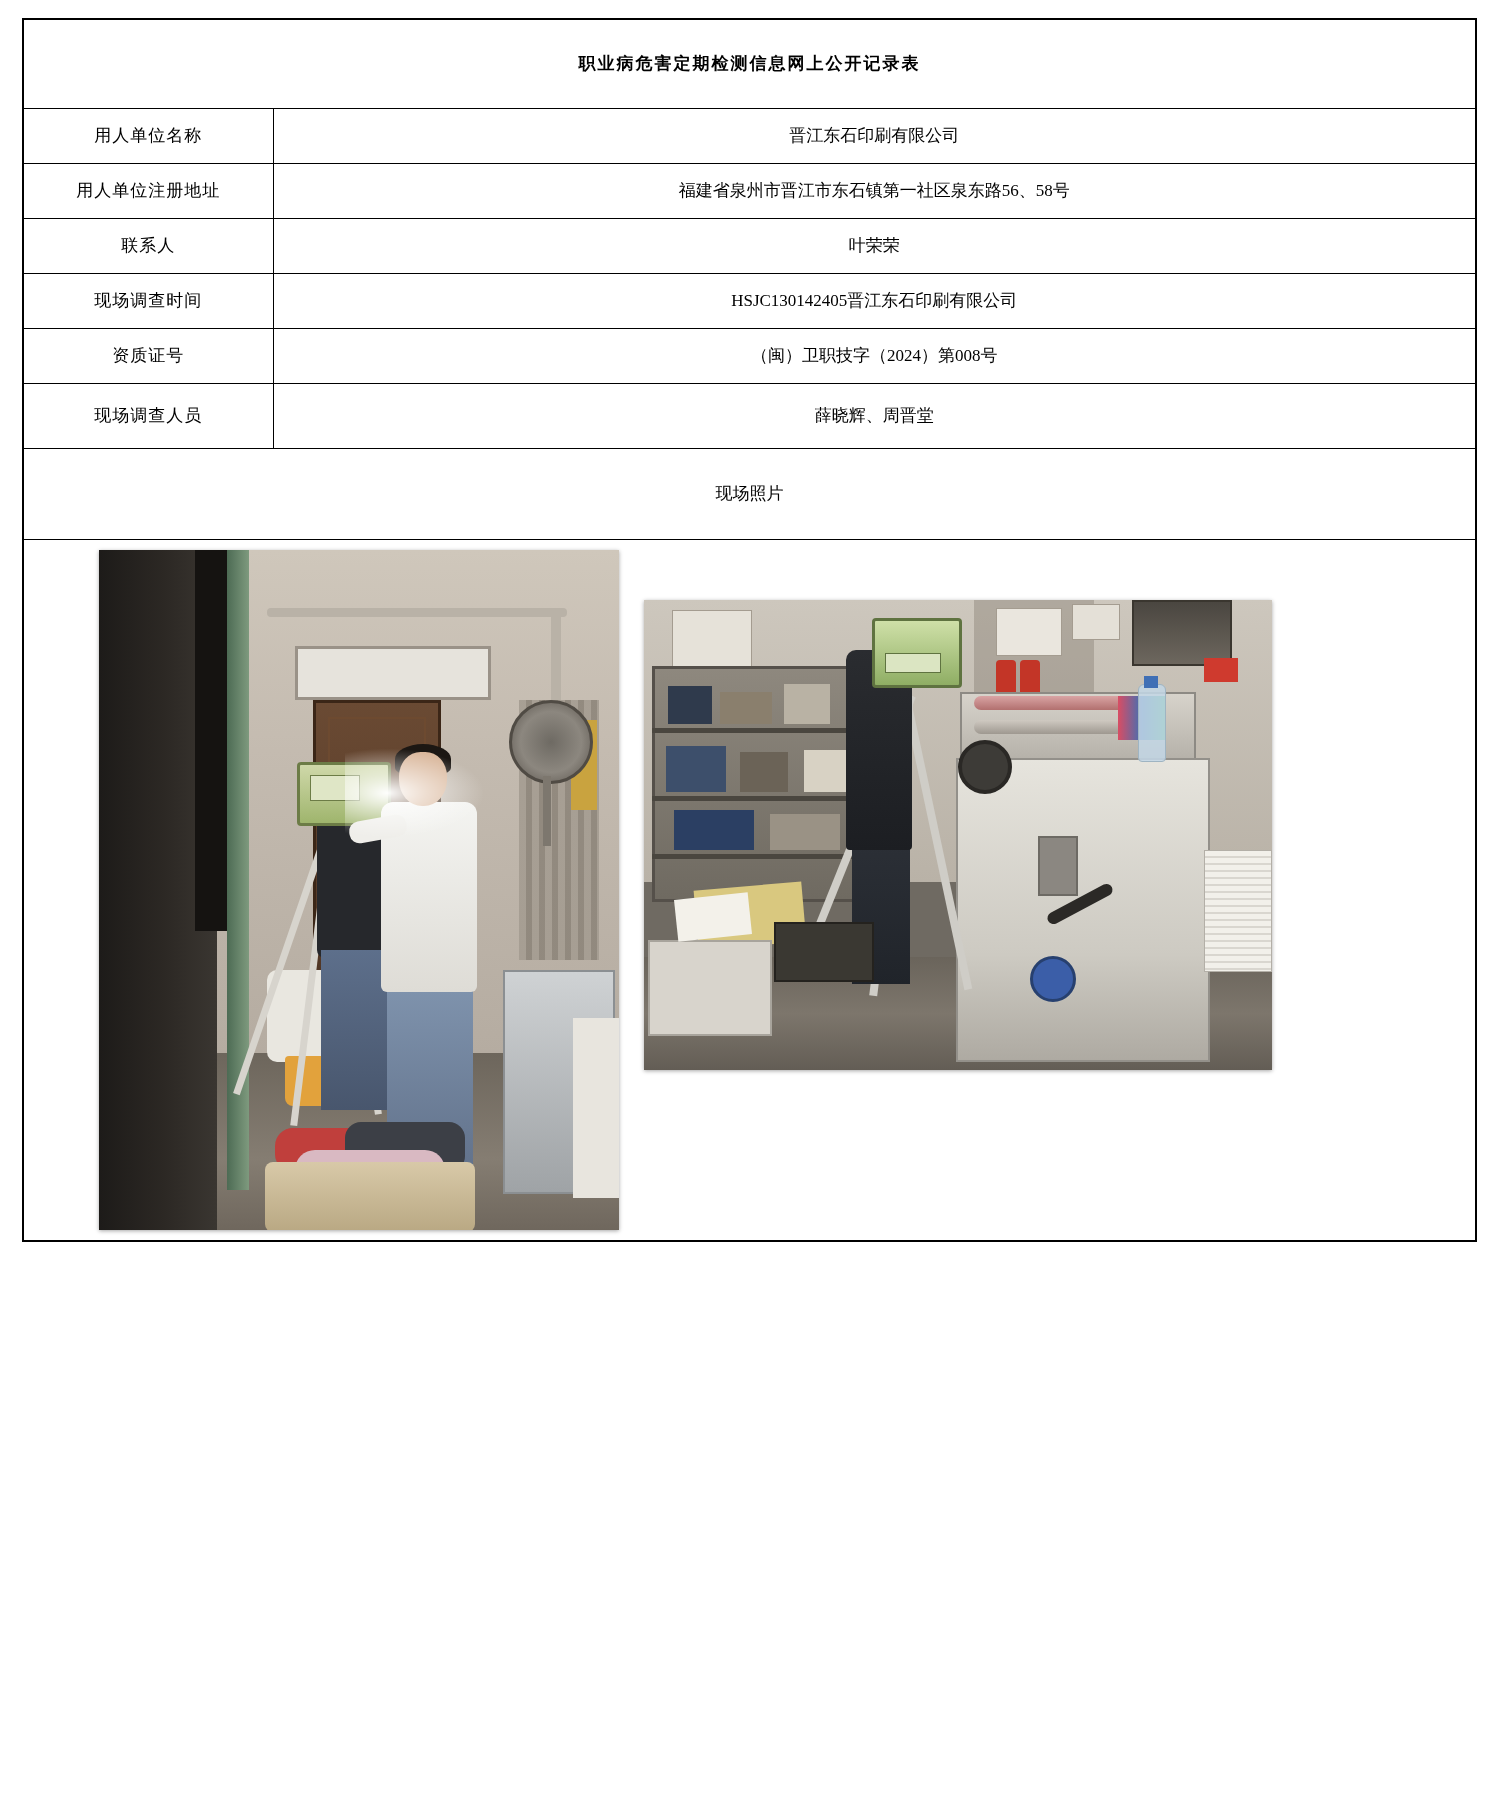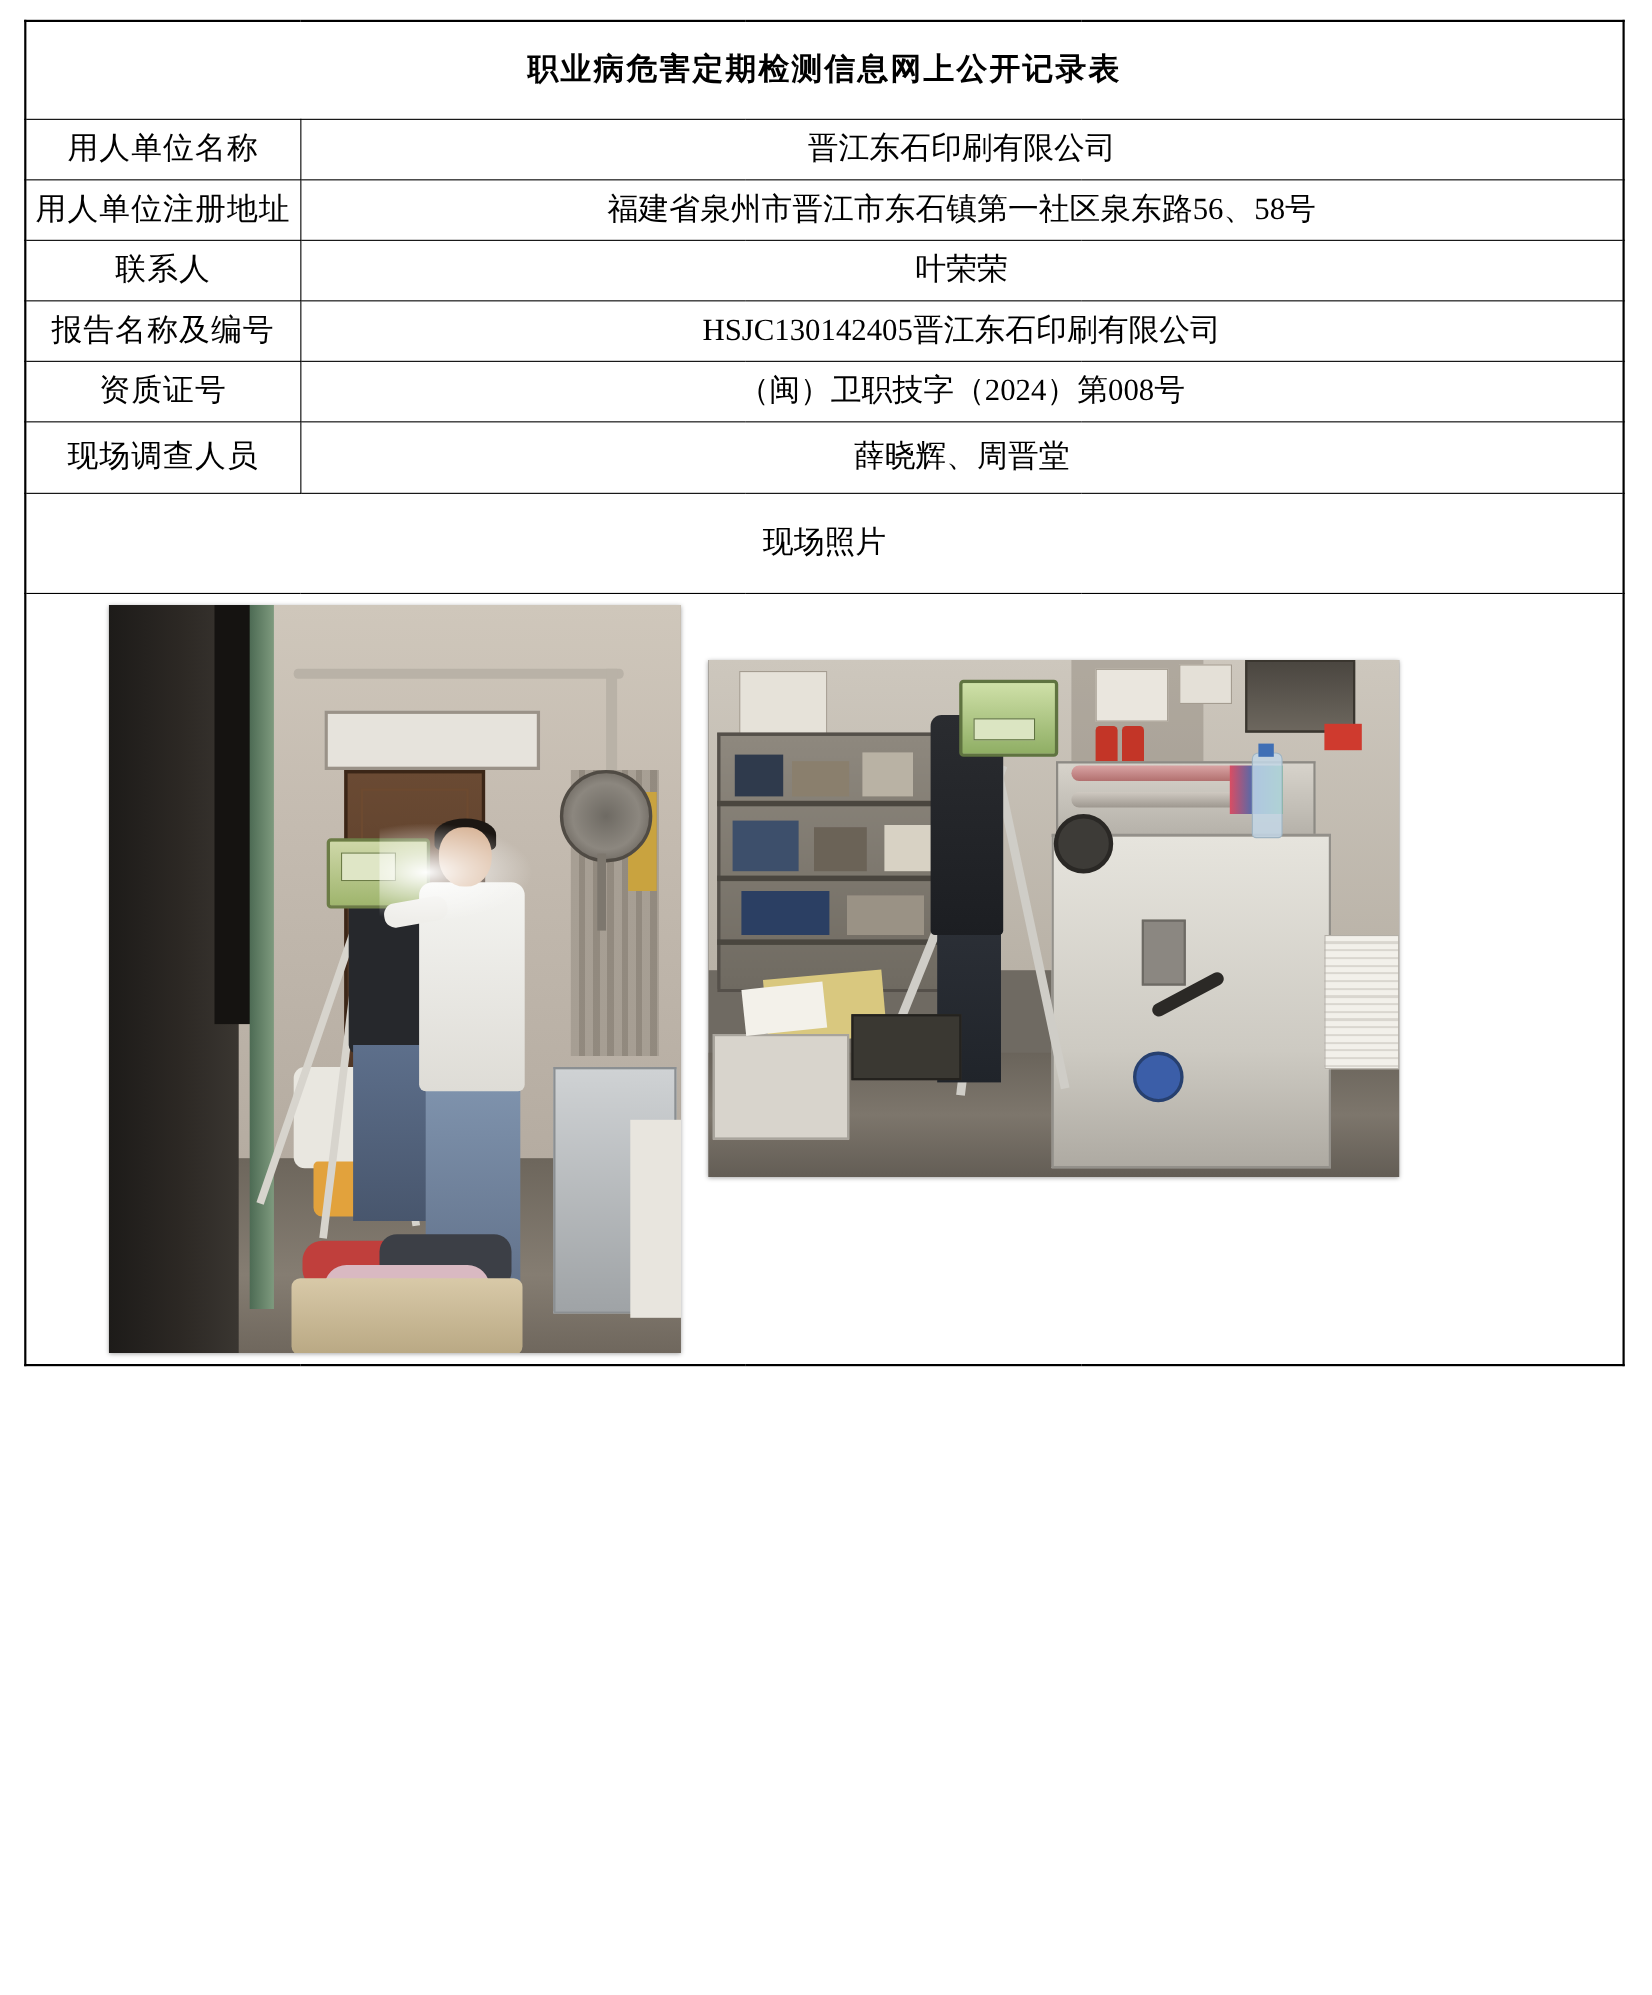--- a/index.html
+++ b/index.html
@@ -24,21 +24,21 @@
     table-layout: fixed;
     width: 1455px;
     margin: 18px 0 0 22px;
     border: 2px solid #000;
   }
   table.record td {
     border: 1px solid #000;
     padding: 0;
     text-align: center;
     vertical-align: middle;
-    font-size: 28px;
+    font-size: 17px;
     line-height: 1.35;
   }
   .title-cell {
     height: 88px;
     font-size: 34px;
     font-weight: bold;
     letter-spacing: 2px;
     font-family: "Liberation Serif", "DejaVu Serif", serif;
   }
   .label-cell {
@@ -434,21 +434,21 @@
         <td class="label-cell">用人单位注册地址</td>
         <td class="value-cell" colspan="3">福建省泉州市晋江市东石镇第一社区泉东路56、58号</td>
       </tr>
 
       <tr>
         <td class="label-cell">联系人</td>
         <td class="value-cell" colspan="3">叶荣荣</td>
       </tr>
 
       <tr>
-        <td class="label-cell">报告名称及编号</td>
+        <td class="label-cell">现场调查时间</td>
         <td class="value-cell" colspan="3">HSJC130142405晋江东石印刷有限公司</td>
       </tr>
 
 
 
       <tr>
         <td class="label-cell">资质证号</td>
         <td class="value-cell" colspan="3">（闽）卫职技字（2024）第008号</td>
       </tr>
 

